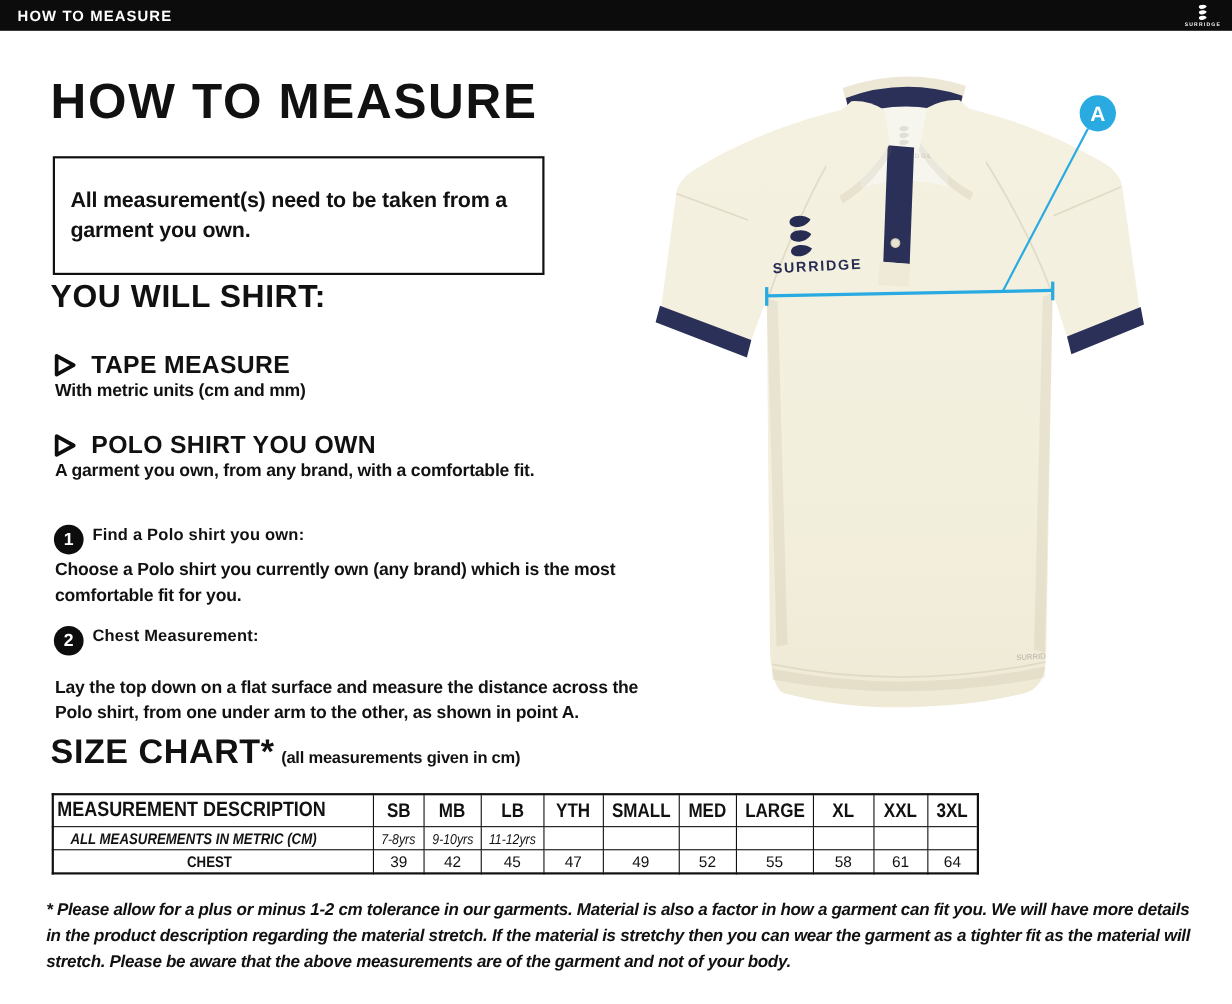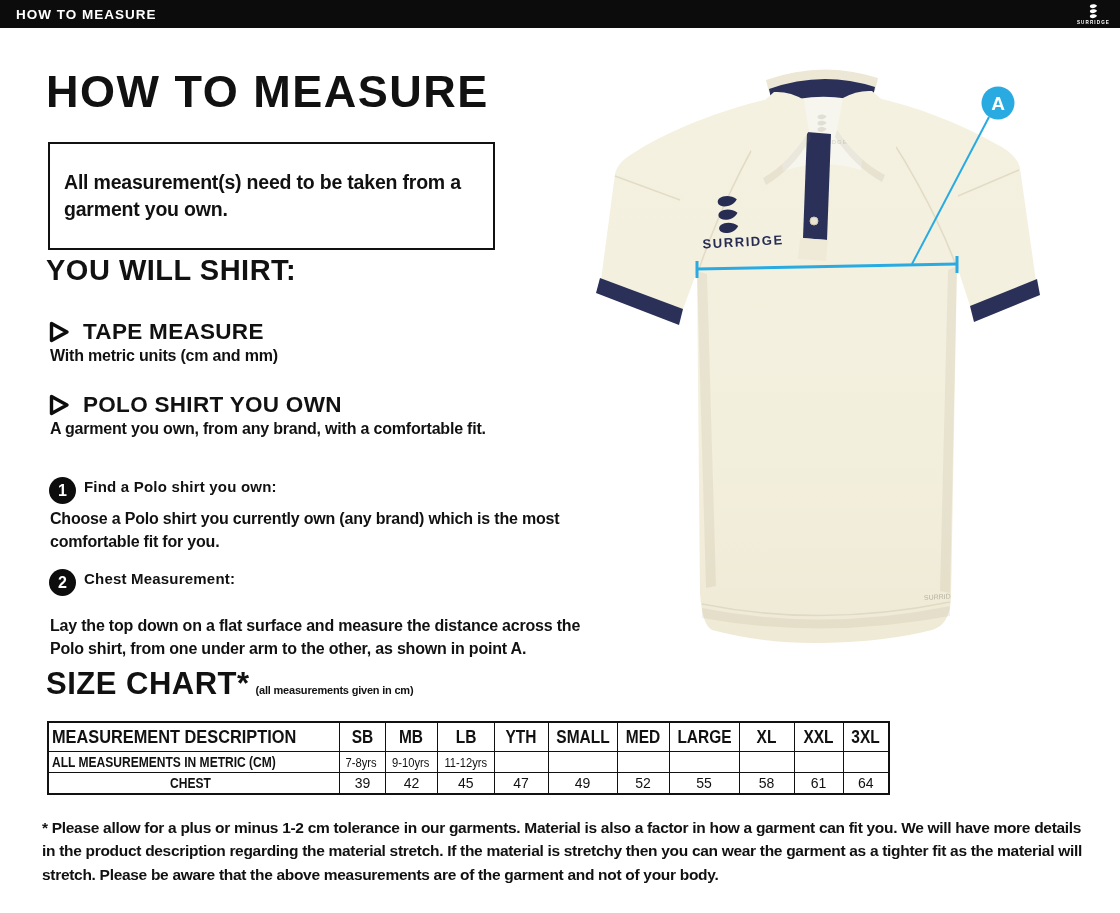--- a/index.html
+++ b/index.html
@@ -22,36 +22,36 @@
   .notice-text{font-size:19.5px;font-weight:bold;line-height:1.4;padding:0 14px;letter-spacing:-0.2px;}
   .h2{position:absolute;left:46px;top:254px;font-size:29px;font-weight:800;letter-spacing:0.5px;}
   .need-item-title{position:absolute;font-size:22.5px;font-weight:800;letter-spacing:0.3px;}
   .need-item-desc{position:absolute;font-size:16px;font-weight:bold;letter-spacing:-0.2px;}
   .tri-icon{position:absolute;width:24px;height:24px;}
   .step-circle{position:absolute;width:27px;height:27px;border-radius:50%;background:#0d0d0d;color:#fff;
     display:flex;align-items:center;justify-content:center;font-size:16px;font-weight:bold;}
   .step-title{position:absolute;font-size:15px;font-weight:800;letter-spacing:0.2px;}
   .step-desc{position:absolute;width:560px;font-size:16px;font-weight:bold;line-height:1.45;letter-spacing:-0.2px;}
   .h3{position:absolute;left:46px;top:666px;font-size:31px;font-weight:800;letter-spacing:0.5px;}
-  .h3-sub{font-size:11px;font-weight:bold;letter-spacing:-0.2px;margin-left:6px;}
+  .h3-sub{font-size:15px;font-weight:bold;letter-spacing:-0.2px;margin-left:6px;}
   
   .size-table{position:absolute;left:47px;top:721px;border-collapse:collapse;table-layout:fixed;
     border:2.5px solid #111;}
   .size-table td{border:1.5px solid #111;padding:0 3px;overflow:hidden;white-space:nowrap;}
   .size-table tr.hdr td{height:28px;font-size:18px;font-weight:bold;text-align:center;}
   .size-table tr.hdr td.c0{font-size:19px;text-align:left;}
-  .size-table tr.r1 td{height:20px;font-size:13px;}
+  .size-table tr.r1 td{height:20px;font-size:13px;text-align:center;font-style:italic;}
   .size-table tr.r2 td{height:20px;font-size:14px;text-align:center;}
   .size-table td.c0{text-align:left;}
   .size-table tr.r1 td.c0,.size-table tr.r2 td.c0{font-weight:bold;font-size:14px;}
   .cx{display:inline-block;transform:scaleX(0.86);transform-origin:50% 50%;}
   .cxl{display:inline-block;transform:scaleX(0.86);transform-origin:0 50%;}
   
   .footnote{position:absolute;left:42px;top:816px;width:1055px;font-size:15.5px;font-weight:bold;
-    line-height:1.5;letter-spacing:-0.3px;}
+    font-style:italic;line-height:1.5;letter-spacing:-0.3px;}
   
   .shirt-wrap{position:absolute;left:560px;top:28px;width:500px;height:650px;}
 </style>
 </head>
 <body>
 
 <div class="topbar">
   <div class="topbar-title">HOW TO MEASURE</div>
   <div class="topbar-brand">
     <svg viewBox="0 0 36 42">

